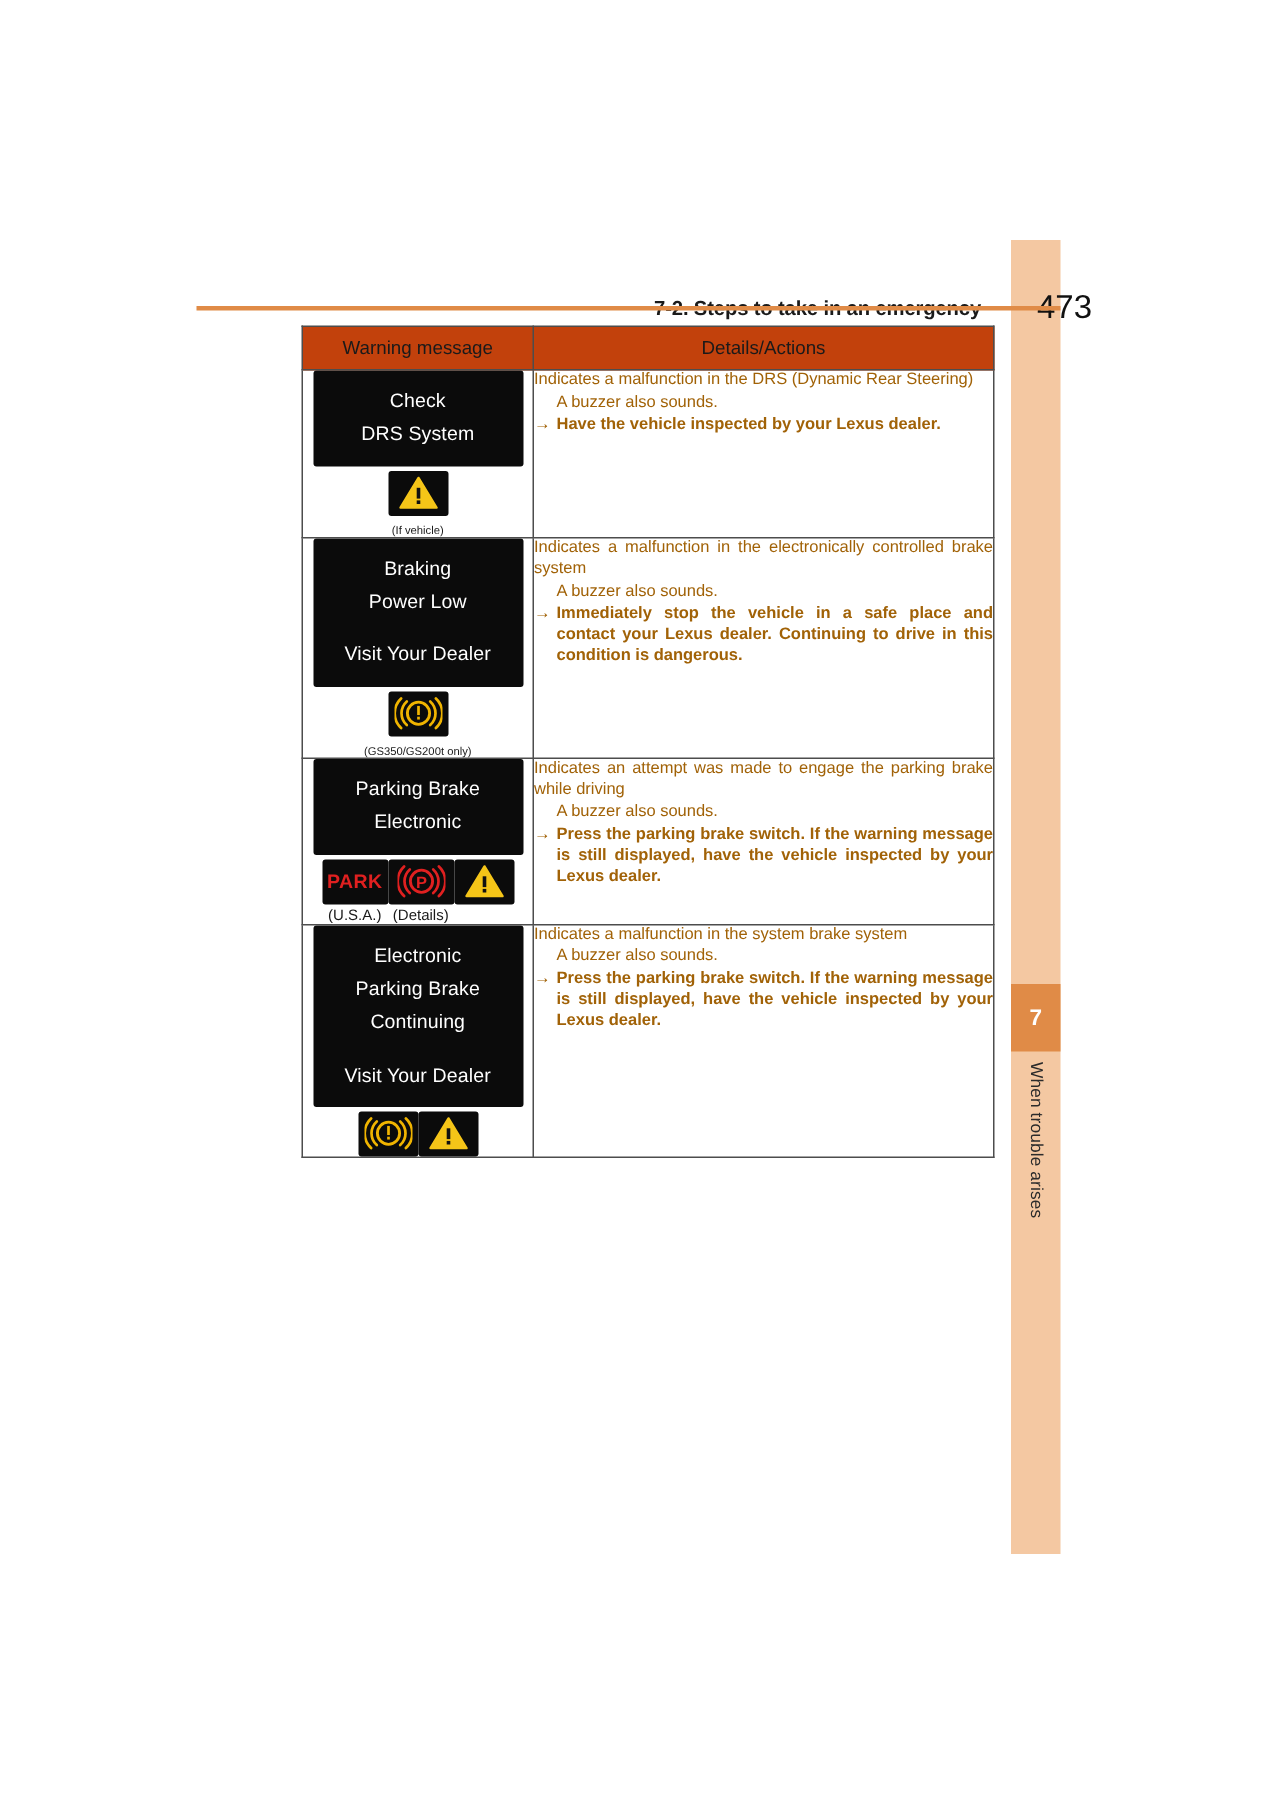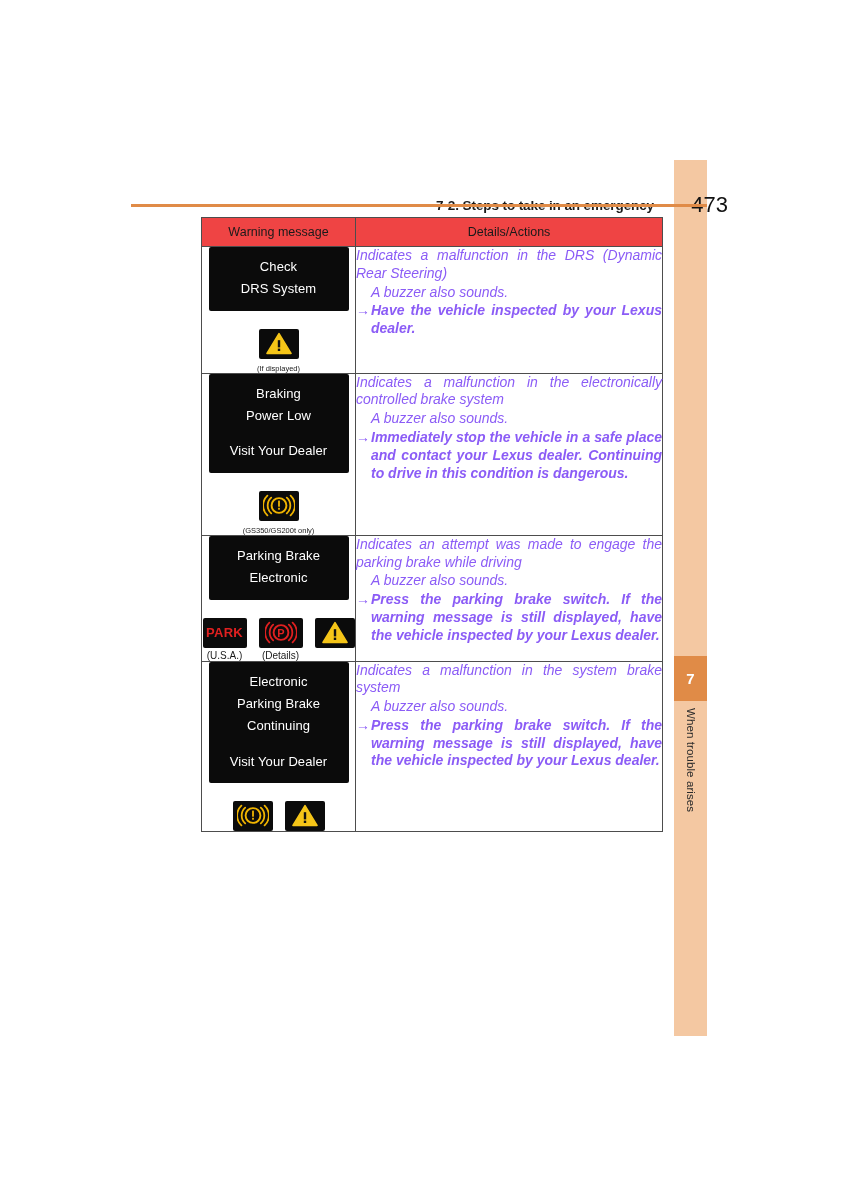--- a/index.html
+++ b/index.html
@@ -103,21 +103,21 @@
     border-collapse: collapse;
     table-layout: fixed;
   }
   .warn-table th,
   .warn-table td {
     border: 1px solid #4d4d4d;
     vertical-align: top;
     padding: 0;
   }
   .warn-table thead th {
-    background: #ef4444;
+    background: #c2410c;
     height: 28px;
     font-size: 12.5px;
     font-weight: normal;
     text-align: center;
     vertical-align: middle;
     color: #1a1a1a;
   }
   .col-msg { width: 154px; }
   .col-det { width: 307px; }
 
@@ -146,22 +146,22 @@
   }
   .lcd .gap {
     display: block;
     height: 13px;
   }
 
   
   .icon-row {
     display: flex;
     justify-content: center;
-    gap: 12px;
-    margin-top: 18px;
+    gap: 0;
+    margin-top: 3px;
   }
   .icon-wrap {
     display: flex;
     flex-direction: column;
     align-items: center;
   }
   .ind {
     width: 40px;
     height: 30px;
     background: #0b0b0b;
@@ -187,24 +187,23 @@
   }
   .sub-caption {
     font-size: 7.5px;
     color: #1a1a1a;
     margin-top: 5px;
     text-align: center;
   }
 
   
   .det-text {
-    font-size: 14px;
+    font-size: 11px;
     line-height: 1.27;
-    color: #8b5cf6;
-    font-style: italic;
+    color: #a16207;
   }
   .det-lead {
     text-align: justify;
     text-justify: inter-word;
   }
   .det-sub {
     margin-top: 1px;
     padding-left: 15px;
   }
   .det-action {
@@ -261,21 +260,21 @@
             <div class="icon-wrap">
               <div class="ind">
                 <svg width="26" height="23" viewBox="0 0 26 23">
                   <path d="M13 1.6 L25 21.4 L1 21.4 Z" fill="#f5c518" stroke="#f5c518" stroke-width="1.6" stroke-linejoin="round"></path>
                   <rect x="11.8" y="8.2" width="2.4" height="7.2" fill="#111"></rect>
                   <rect x="11.8" y="16.6" width="2.4" height="2.4" fill="#111"></rect>
                 </svg>
               </div>
             </div>
           </div>
-          <div class="sub-caption">(If displayed)</div>
+          <div class="sub-caption">(If vehicle)</div>
         </td>
         <td class="det-cell">
           <div class="det-text">
             <div class="det-lead">Indicates a malfunction in the DRS (Dynamic Rear Steering)</div>
             <div class="det-sub">A buzzer also sounds.</div>
             <div class="det-action"><span class="arrow">→</span>Have the vehicle inspected by your Lexus dealer.</div>
           </div>
         </td>
       </tr>
       <tr>

